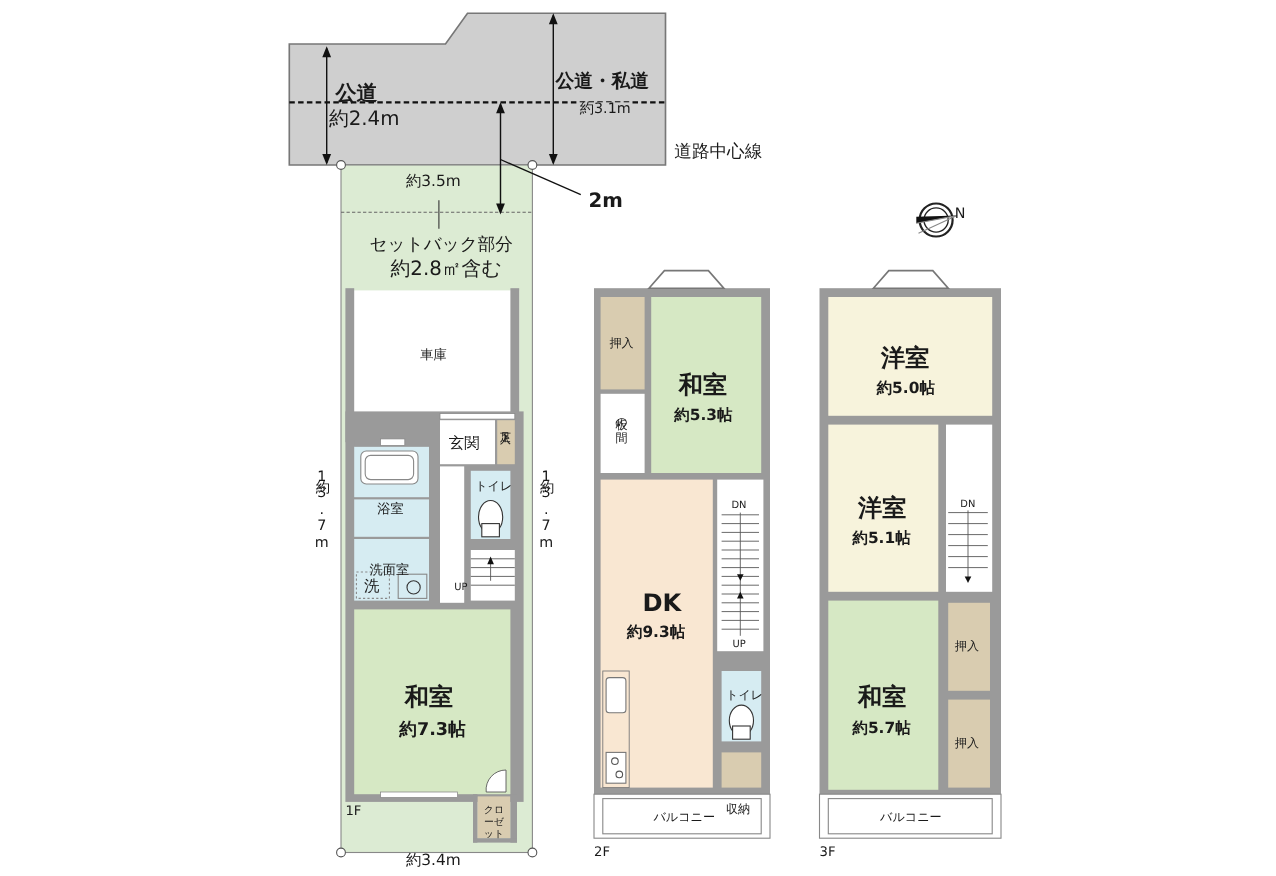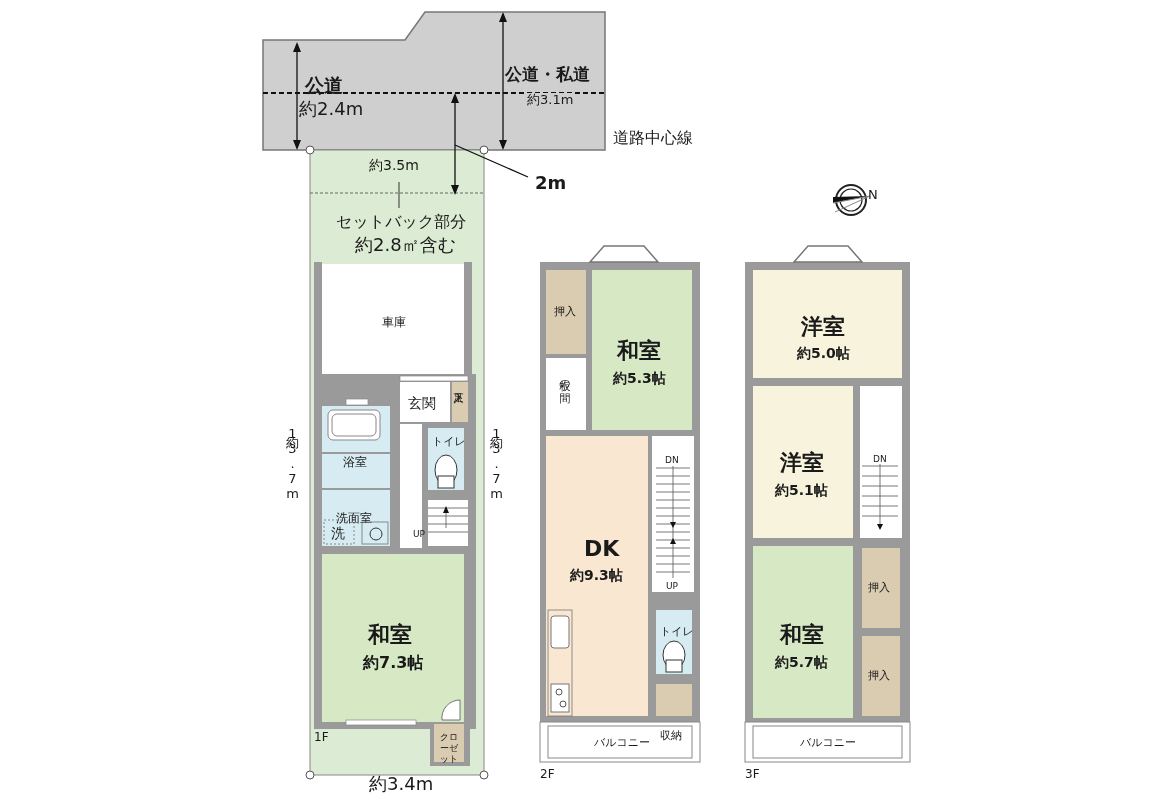--- a/index.html
+++ b/index.html
@@ -170,21 +170,21 @@
 <div class="t" style="left:505px;top:66px;font-size:17px;font-weight:bold;">公道・私道</div>
 <div class="t" style="left:526px;top:93px;font-size:13px;background:#cfcfcf;padding:0 1px;">約3.1m</div>
 <div class="t" style="left:613px;top:86px;font-size:16px;margin-top:44px;">道路中心線</div>
 <div class="t" style="left:535px;top:174px;font-size:18px;font-weight:bold;">2m</div>
 
 <div class="t" style="left:369px;top:158px;font-size:14px;">約3.5m</div>
 <div class="t" style="left:336px;top:214px;font-size:16px;">セットバック部分</div>
 <div class="t" style="left:355px;top:236px;font-size:18px;">約2.8㎡含む</div>
 <div class="t v" style="left:286px;top:426px;font-size:13px;">約13.7m</div>
 <div class="t v" style="left:490px;top:426px;font-size:13px;">約13.7m</div>
-<div class="t" style="left:369px;top:775px;font-size:18px;">約3.4m</div>
+<div class="t" style="left:369px;top:775px;font-size:14px;">約3.4m</div>
 <div class="t" style="left:868px;top:188px;font-size:13px;">N</div>
 
 <div class="t" style="left:382px;top:316px;font-size:12px;">車庫</div>
 <div class="t" style="left:408px;top:396px;font-size:14px;">玄関</div>
 <div class="t v" style="left:453px;top:385px;font-size:10px;">下足入</div>
 <div class="t" style="left:432px;top:436px;font-size:11px;">トイレ</div>
 <div class="t" style="left:343px;top:456px;font-size:12px;">浴室</div>
 <div class="t" style="left:336px;top:512px;font-size:12px;">洗面室</div>
 <div class="t" style="left:331px;top:526px;font-size:14px;">洗</div>
 <div class="t" style="left:413px;top:530px;font-size:9px;">UP</div>

